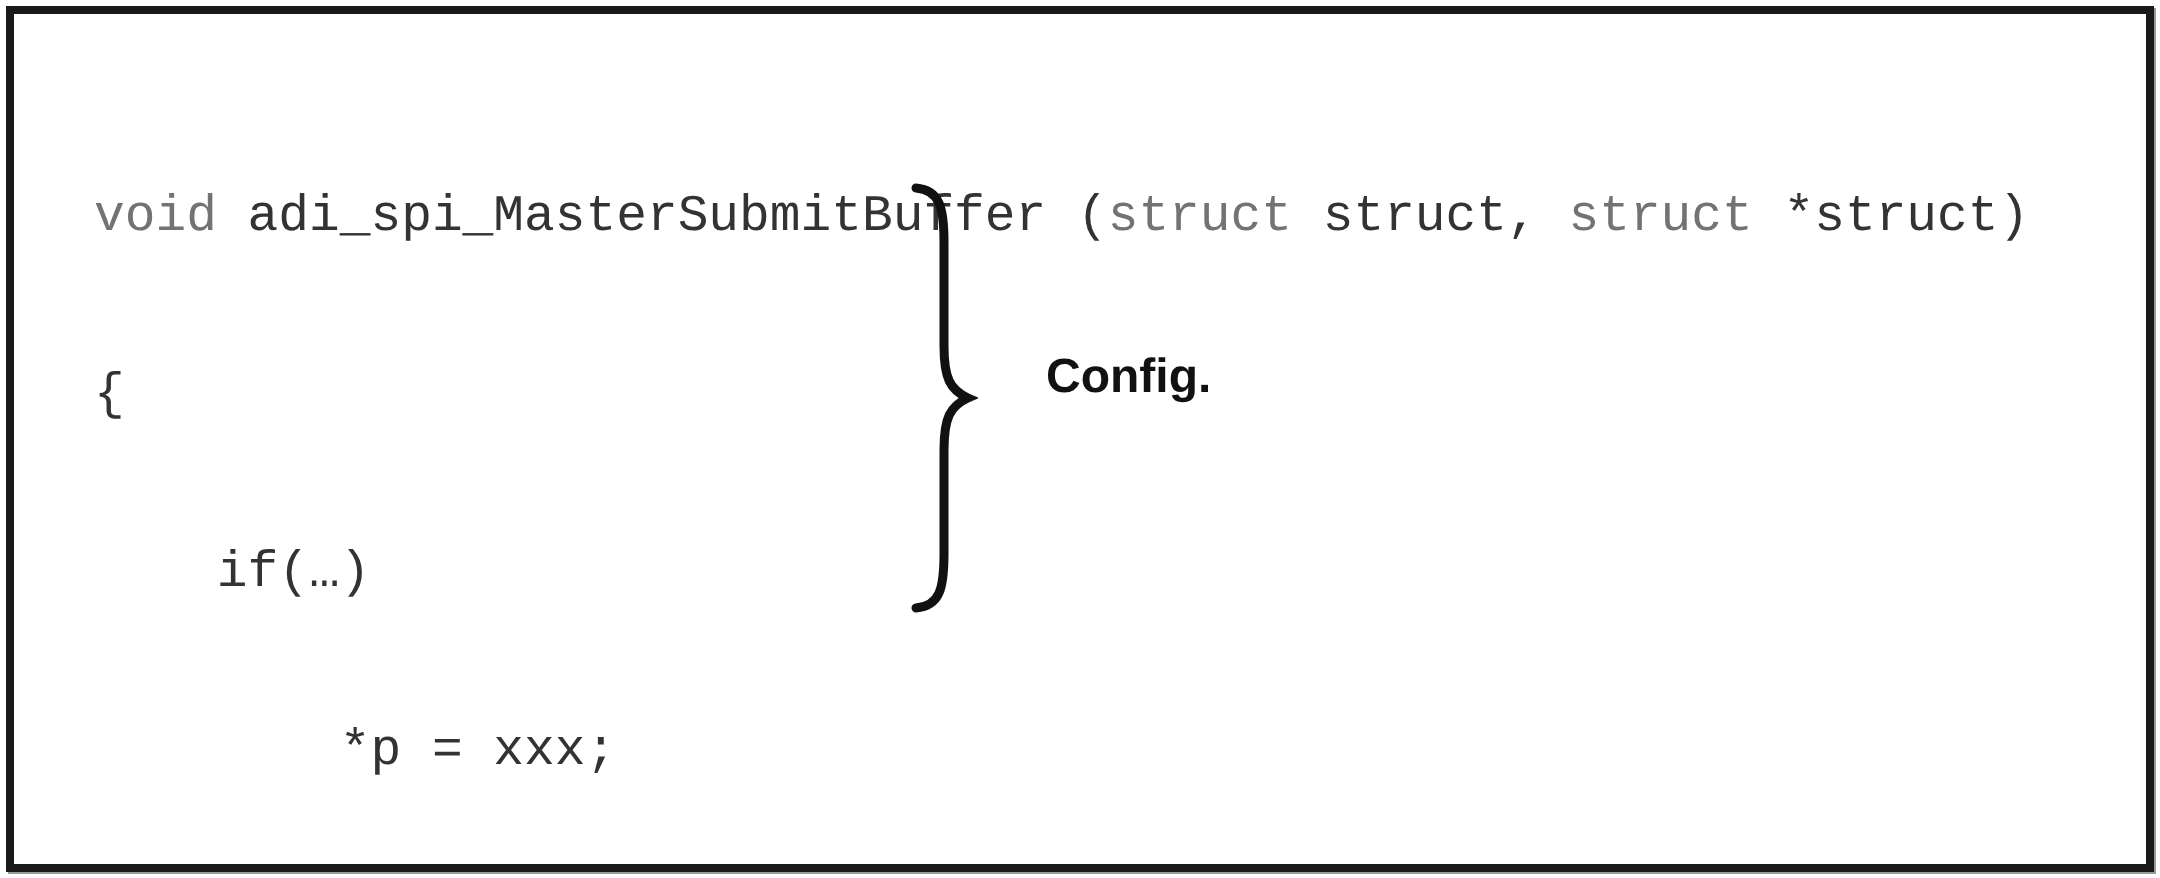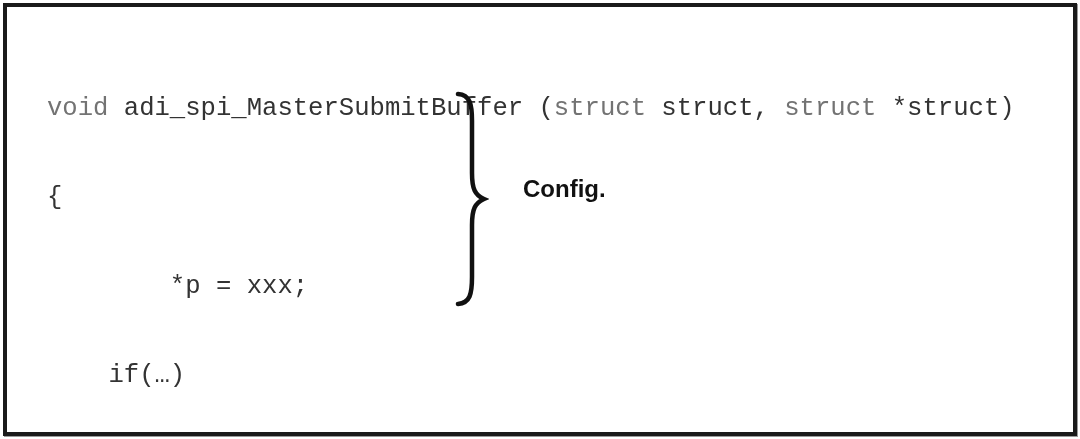--- a/index.html
+++ b/index.html
@@ -59,22 +59,22 @@
   }
 </style>
 </head>
 <body>
 
 <div class="frame">
 
   <div class="code-block">
     <div class="code-line"><span class="kw">void</span><span> adi_spi_MasterSubmitBuffer (</span><span class="kw">struct</span><span> struct, </span><span class="kw">struct</span><span> *struct)</span></div>
     <div class="code-line">{</div>
+    <div class="code-line">    if(…)</div>
     <div class="code-line">        *p = xxx;</div>
-    <div class="code-line">    if(…)</div>
     
     
     
     
     
     
     
     
   </div>
 

